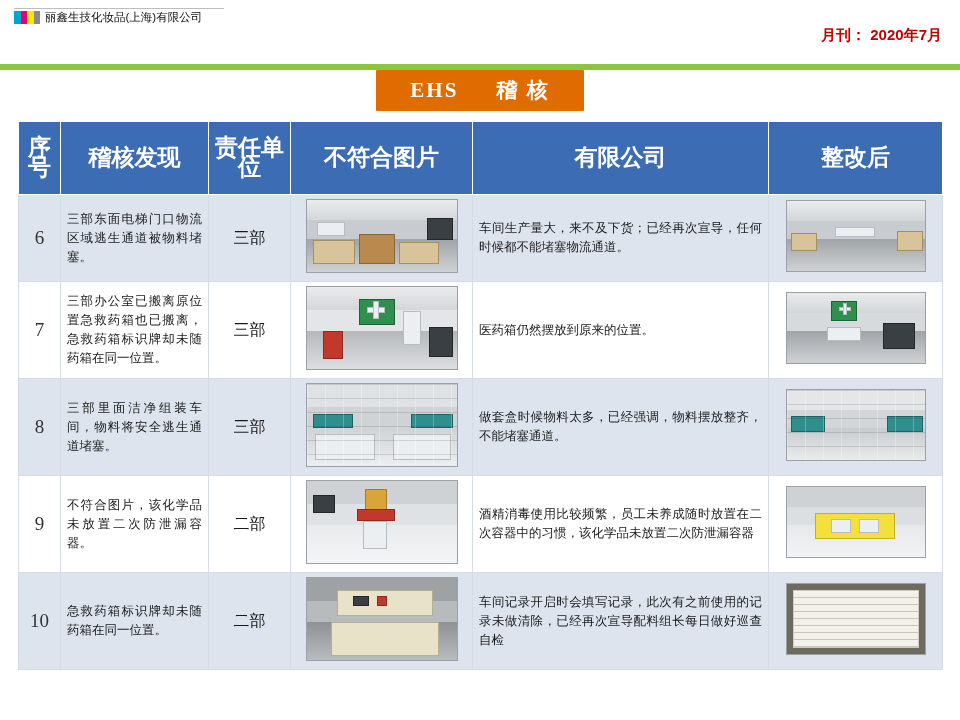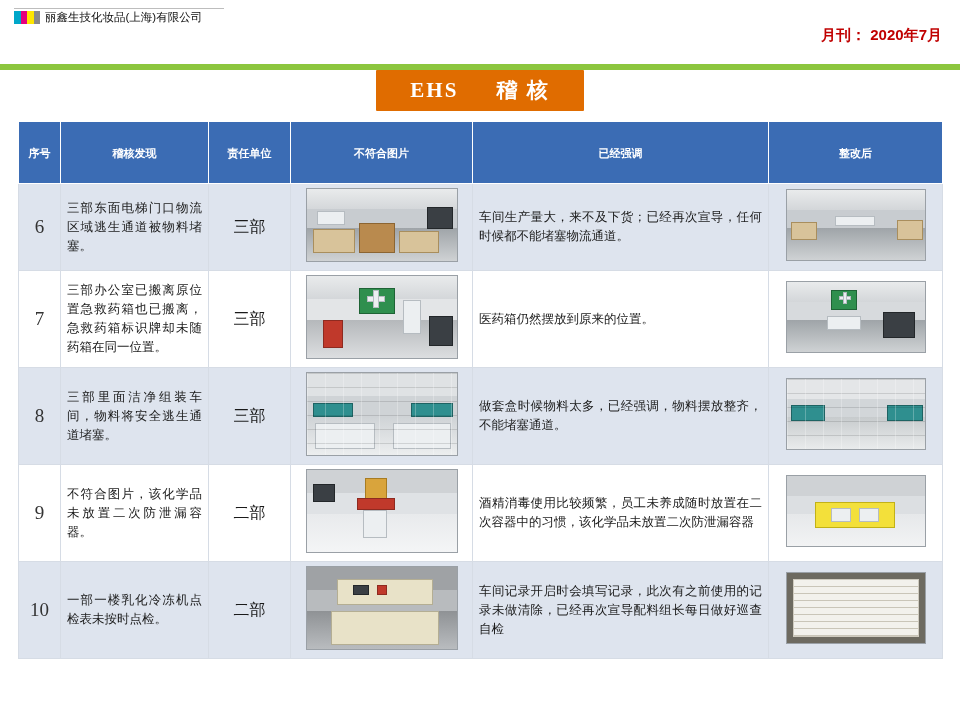--- a/index.html
+++ b/index.html
@@ -98,27 +98,27 @@
   
   .table-wrap { padding: 10px 18px 0 18px; }
   table.audit {
     width: 924px;
     border-collapse: collapse;
     table-layout: fixed;
   }
   table.audit th {
     background: #3b6cb4;
     color: #ffffff;
-    font-size: 11px;
+    font-size: 23px;
     font-weight: bold;
     font-family: "Liberation Serif", serif;
     border: 1px solid #ffffff;
     padding: 6px 2px;
     line-height: 20px;
-    height: 62px;
+    height: 73px;
     vertical-align: middle;
   }
   table.audit td {
     border: 1px solid #d6dce5;
     vertical-align: middle;
     padding: 4px 6px;
   }
   tr.alt td { background: #dee4ee; }
   tr.plain td { background: #ffffff; }
 
@@ -245,21 +245,21 @@
     <col class="col-pic">
         <col class="col-fix">
         <col class="col-after">
   </colgroup>
   <thead>
     <tr>
       <th>序号</th>
       <th>稽核发现</th>
       <th>责任单位</th>
       <th>不符合图片</th>
-      <th>已经强调</th>
+      <th>有限公司</th>
       <th>整改后</th>
     </tr>
   </thead>
   <tbody>
 
     <tr class="alt">
       <td class="cell-no">6</td>
       <td class="cell-find">三部东面电梯门口物流区域逃生通道被物料堵塞。</td>
       <td class="cell-unit">三部</td>
       <td class="cell-pic">
@@ -363,21 +363,21 @@
           <span class="floor" style="background:linear-gradient(#e6e8ea,#f2f3f4);"></span>
           <span class="box yellowtag" style="left:28px;top:26px;width:80px;height:26px;"></span>
           <span class="box white" style="left:44px;top:32px;width:20px;height:14px;"></span>
           <span class="box white" style="left:72px;top:32px;width:20px;height:14px;"></span>
         </span>
       </td>
     </tr>
 
     <tr class="alt">
       <td class="cell-no">10</td>
-      <td class="cell-find">一部一楼乳化冷冻机点检表未按时点检。</td>
+      <td class="cell-find">急救药箱标识牌却未随药箱在同一位置。</td>
       <td class="cell-unit">二部</td>
       <td class="cell-pic">
         <span class="photo ph-tall">
           <span class="ceil" style="background:#9fa2a5;"></span>
           <span class="wall" style="background:#b8bbbe;"></span>
           <span class="floor" style="background:linear-gradient(#8f9295,#b9bcbf);"></span>
           <span class="machine" style="left:30px;top:12px;width:96px;height:26px;"></span>
           <span class="box dark" style="left:46px;top:18px;width:16px;height:10px;"></span>
           <span class="box red" style="left:70px;top:18px;width:10px;height:10px;"></span>
           <span class="machine" style="left:24px;top:44px;width:108px;height:34px;"></span>

